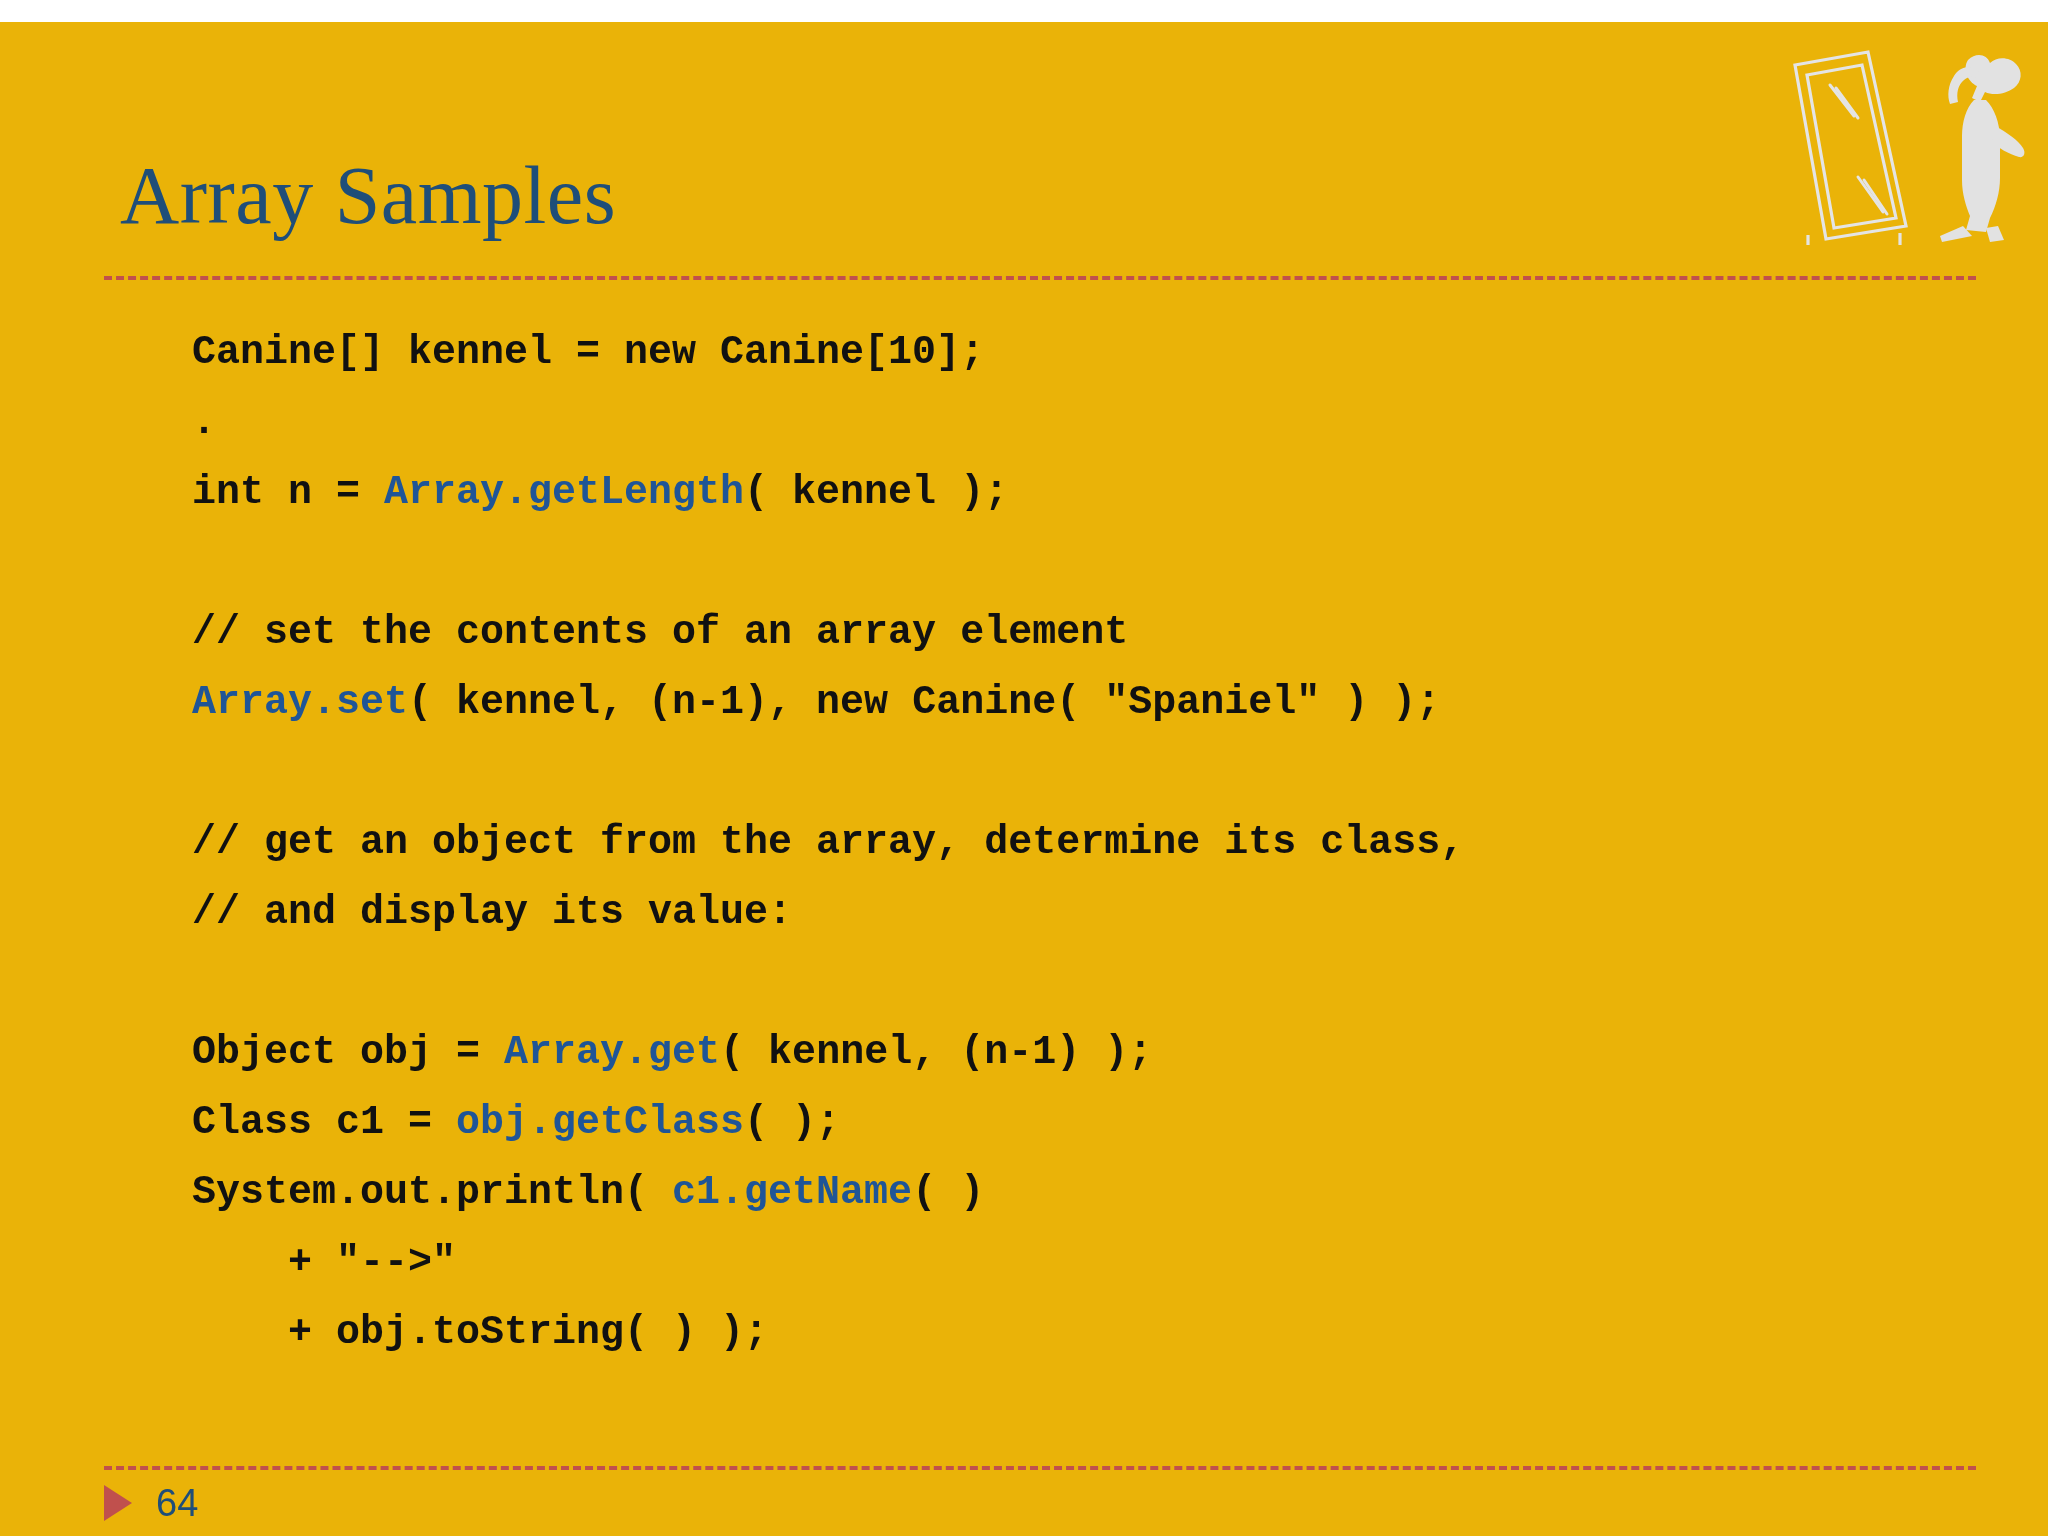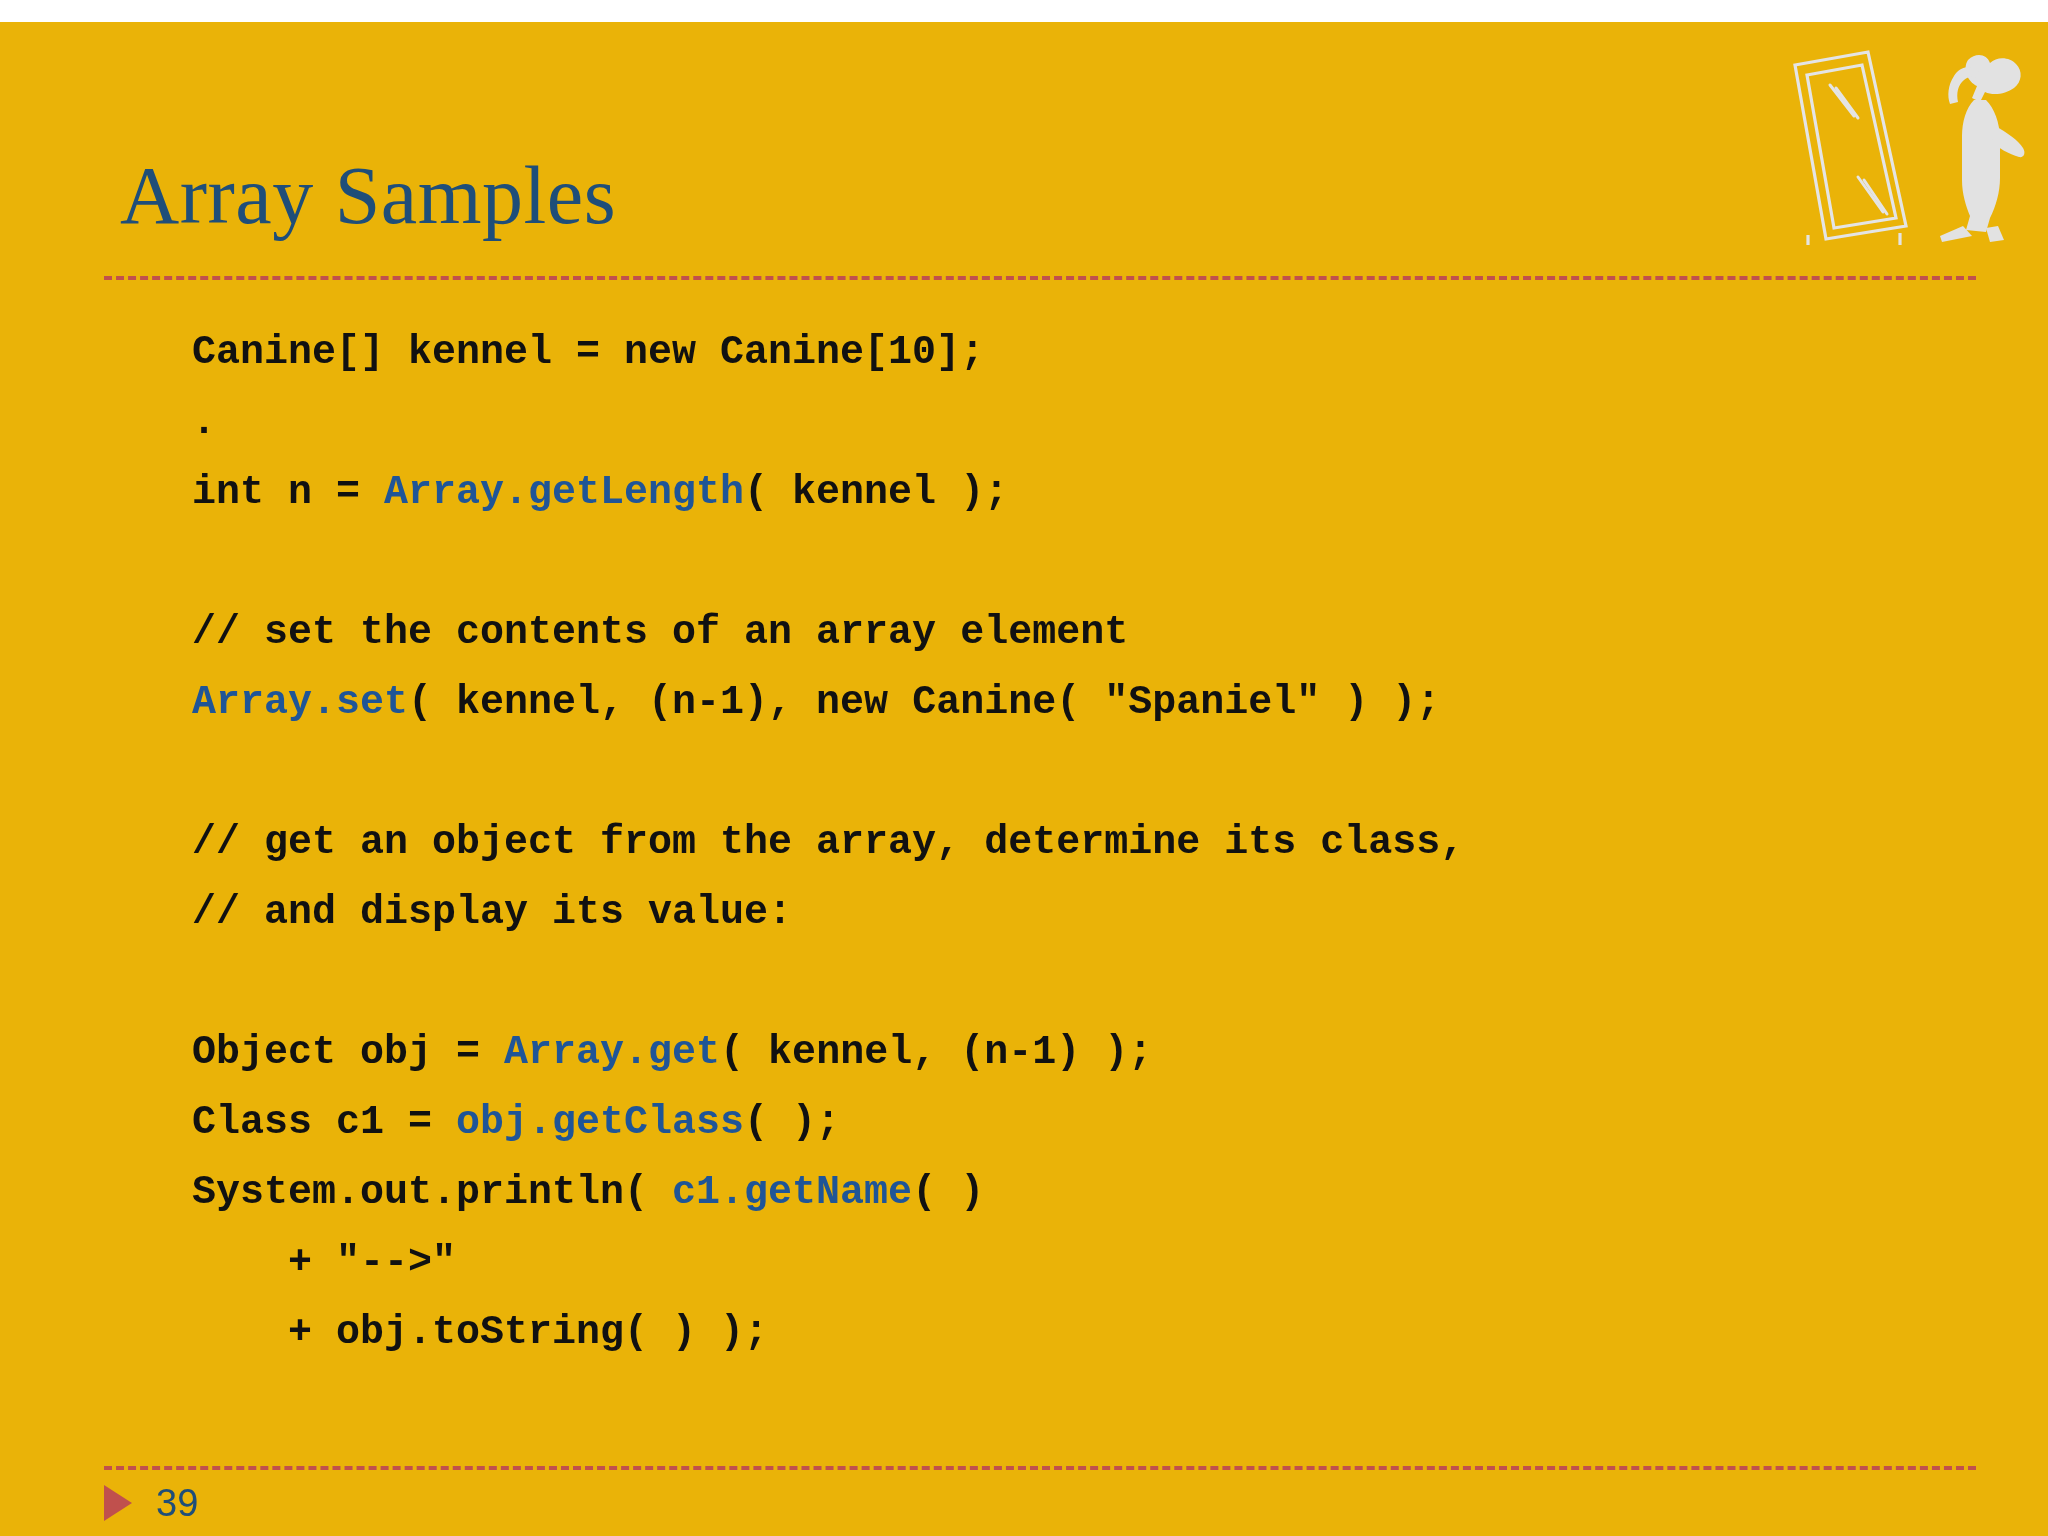--- a/index.html
+++ b/index.html
@@ -136,16 +136,16 @@
   <div id="title">Array Samples</div>
 
   <div class="rule" id="rule-top"></div>
 
   <div id="code"><div class="code-line"><span>Canine[] kennel = new Canine[10];</span></div><div class="code-line"><span>.</span></div><div class="code-line"><span>int n = </span><span class="hl">Array.getLength</span><span>( kennel );</span></div><div class="code-line blank">&nbsp;</div><div class="code-line"><span>// set the contents of an array element</span></div><div class="code-line"><span class="hl">Array.set</span><span>( kennel, (n-1), new Canine( "Spaniel" ) );</span></div><div class="code-line blank">&nbsp;</div><div class="code-line"><span>// get an object from the array, determine its class,</span></div><div class="code-line"><span>// and display its value:</span></div><div class="code-line blank">&nbsp;</div><div class="code-line"><span>Object obj = </span><span class="hl">Array.get</span><span>( kennel, (n-1) );</span></div><div class="code-line"><span>Class c1 = </span><span class="hl">obj.getClass</span><span>( );</span></div><div class="code-line"><span>System.out.println( </span><span class="hl">c1.getName</span><span>( )</span></div><div class="code-line">    <span>+ "--&gt;"</span></div><div class="code-line">    <span>+ obj.toString( ) );</span></div></div>
 
   <div class="rule" id="rule-bottom"></div>
 
   <div id="footer">
     <div id="page-marker"></div>
-    <div id="page-number">39</div>
+    <div id="page-number">64</div>
   </div>
 
 </div>
 
 </body></html>

